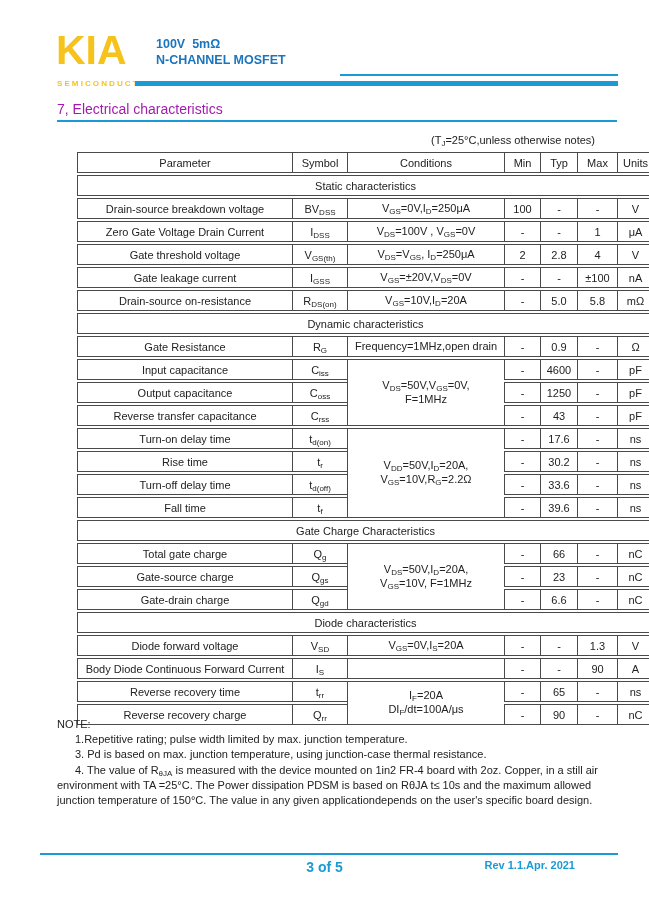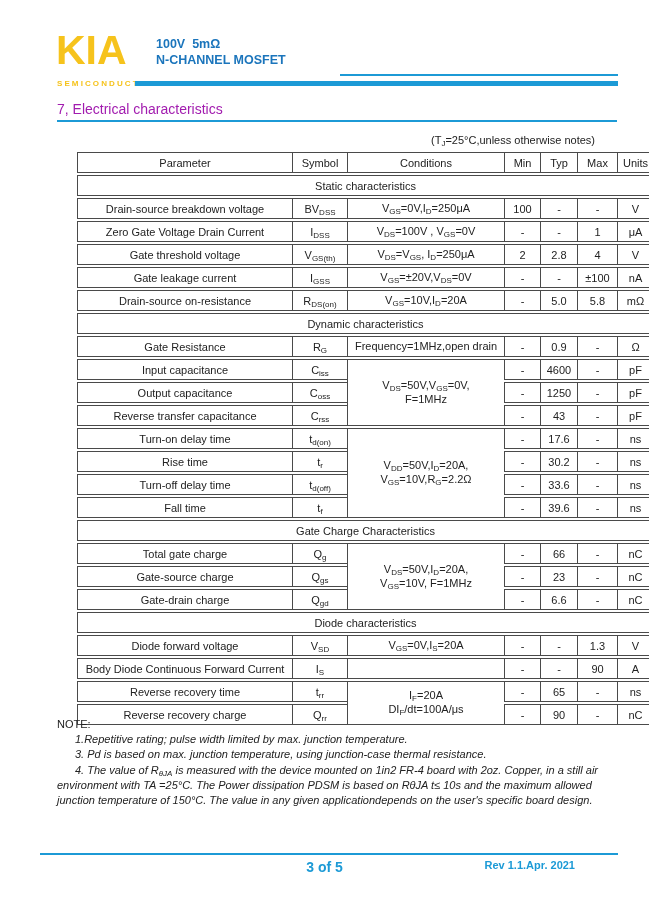--- a/index.html
+++ b/index.html
@@ -48,21 +48,21 @@
   table.spec th:last-child,table.spec td:last-child{border-right:2px solid #0ea5e9;}
   td.td-param{text-align:left;padding-left:7px;}
   td.td-cond{white-space:pre-line;line-height:1.25;border-right:none;}
   td.section-cell{text-align:left;padding-left:7px;border-right:1px solid #4a4a4a;}
   sub{font-size:8px;line-height:0;vertical-align:-2px;letter-spacing:0;}
   
   .notes{
     position:absolute;left:57px;top:705px;width:548px;
     font-size:11px;color:#222;line-height:1.38;margin-top:12px;
   }
-  .note-item{margin-left:18px;font-style:italic;}
+  .note-item{margin-left:18px;}
   .note-item.hang{margin-left:0;text-indent:18px;}
   
   .footer-line{position:absolute;left:40px;right:31px;top:853px;height:2px;background:#1c9ad6;}
   .footer-page{
     position:absolute;left:0;right:0;top:859px;text-align:center;
     color:#1c9ad6;font-size:14px;font-weight:bold;
   }
   .footer-rev{
     position:absolute;right:74px;top:859px;
     color:#1c9ad6;font-size:11px;font-weight:bold;

